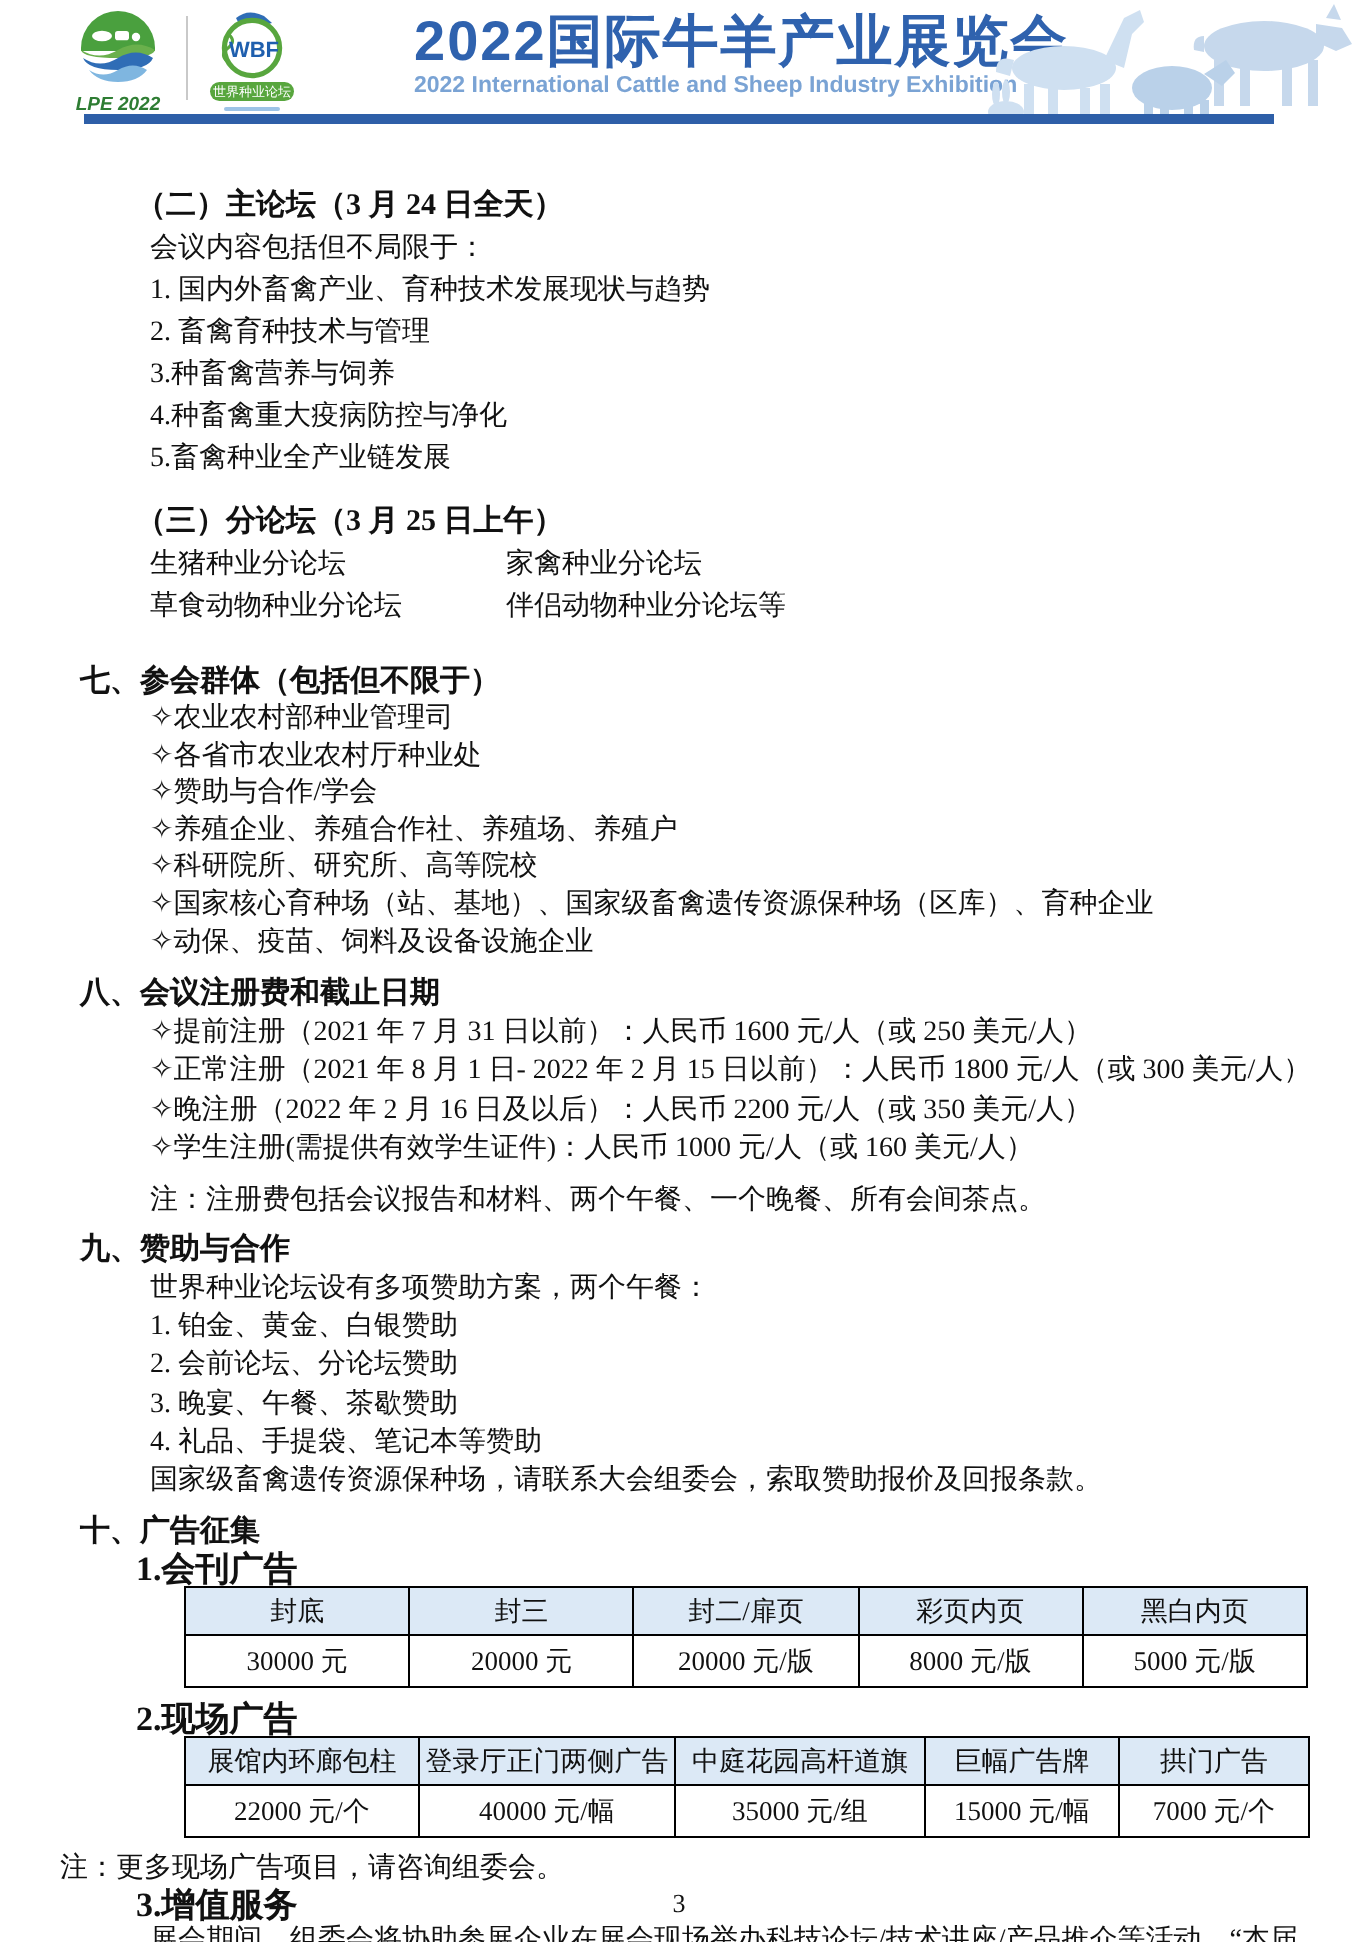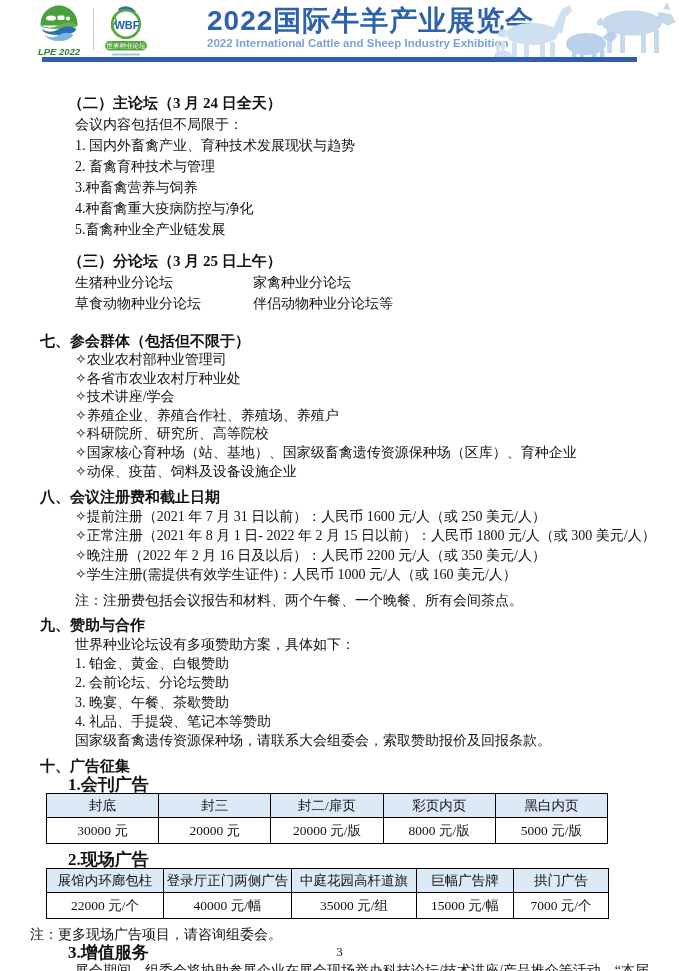--- a/index.html
+++ b/index.html
@@ -28,21 +28,21 @@
   .content{position:absolute;left:0;top:80px;width:629px;}
   .h-sub{font-weight:bold;font-size:15px;margin-left:68px;line-height:21px;white-space:nowrap;}
   .h-num{font-family:"Liberation Sans","DejaVu Sans",sans-serif;font-weight:bold;font-size:15px;margin-left:40px;line-height:21px;white-space:nowrap;}
   .line{font-size:14px;margin-left:75px;line-height:21px;white-space:nowrap;}
   .tight{line-height:18.6px;}
   .mid{line-height:19.2px;}
   .forum-row{display:flex;margin-left:75px;font-size:14px;line-height:21px;}
   .forum-row .c1{display:inline-block;width:178px;}
   .note-out{font-size:14px;margin-left:30px;line-height:21px;white-space:nowrap;}
   .tbl-title{font-weight:bold;font-size:17px;margin-left:68px;line-height:17px;white-space:nowrap;}
-  table{border-collapse:collapse;margin-left:46px;width:562px;table-layout:fixed;padding-left:36px;}
+  table{border-collapse:collapse;margin-left:92px;width:562px;table-layout:fixed;padding-left:36px;}
   td{border:1px solid #000;text-align:center;font-size:13.5px;padding:0;white-space:nowrap;overflow:hidden;}
   .t-head td{background:#dce9f6;height:23px;}
   .t-body td{background:#fff;height:25px;}
   .pagenum{position:absolute;left:0;top:944px;width:679px;text-align:center;font-size:13px;}
   .mt2{margin-top:16px}.mt3{margin-top:3px}.mt5{margin-top:5px}.mt6{margin-top:6px}
   .mt7{margin-top:7px}.mt11{margin-top:11px}.mt13{margin-top:13px}
 </style>
 </head>
 <body>
 
@@ -131,35 +131,35 @@
     <span>家禽种业分论坛</span>
   </div>
   <div class="forum-row">
     <span class="c1">草食动物种业分论坛</span>
     <span>伴侣动物种业分论坛等</span>
   </div>
 
   <div class="h-num mt2">七、参会群体（包括但不限于）</div>
   <div class="line tight">✧农业农村部种业管理司</div>
   <div class="line tight">✧各省市农业农村厅种业处</div>
-  <div class="line tight">✧技术讲座/学会</div>
+  <div class="line tight">✧赞助与合作/学会</div>
   <div class="line tight">✧养殖企业、养殖合作社、养殖场、养殖户</div>
   <div class="line tight">✧科研院所、研究所、高等院校</div>
   <div class="line tight">✧国家核心育种场（站、基地）、国家级畜禽遗传资源保种场（区库）、育种企业</div>
   <div class="line tight">✧动保、疫苗、饲料及设备设施企业</div>
 
   <div class="h-num mt5">八、会议注册费和截止日期</div>
   <div class="line mid">✧提前注册（2021 年 7 月 31 日以前）：人民币 1600 元/人（或 250 美元/人）</div>
   <div class="line mid">✧正常注册（2021 年 8 月 1 日- 2022 年 2 月 15 日以前）：人民币 1800 元/人（或 300 美元/人）</div>
   <div class="line mid">✧晚注册（2022 年 2 月 16 日及以后）：人民币 2200 元/人（或 350 美元/人）</div>
   <div class="line mid">✧学生注册(需提供有效学生证件)：人民币 1000 元/人（或 160 美元/人）</div>
   <div class="line mt6">注：注册费包括会议报告和材料、两个午餐、一个晚餐、所有会间茶点。</div>
 
   <div class="h-num mt3">九、赞助与合作</div>
-  <div class="line mid">世界种业论坛设有多项赞助方案，具体如下：</div>
+  <div class="line mid">世界种业论坛设有多项赞助方案，两个午餐：</div>
   <div class="line mid">1. 铂金、黄金、白银赞助</div>
   <div class="line mid">2. 会前论坛、分论坛赞助</div>
   <div class="line mid">3. 晚宴、午餐、茶歇赞助</div>
   <div class="line mid">4. 礼品、手提袋、笔记本等赞助</div>
   <div class="line mid">国家级畜禽遗传资源保种场，请联系大会组委会，索取赞助报价及回报条款。</div>
 
   <div class="h-num mt5">十、广告征集</div>
 
   <div class="tbl-title">1.会刊广告</div>
   <table>

